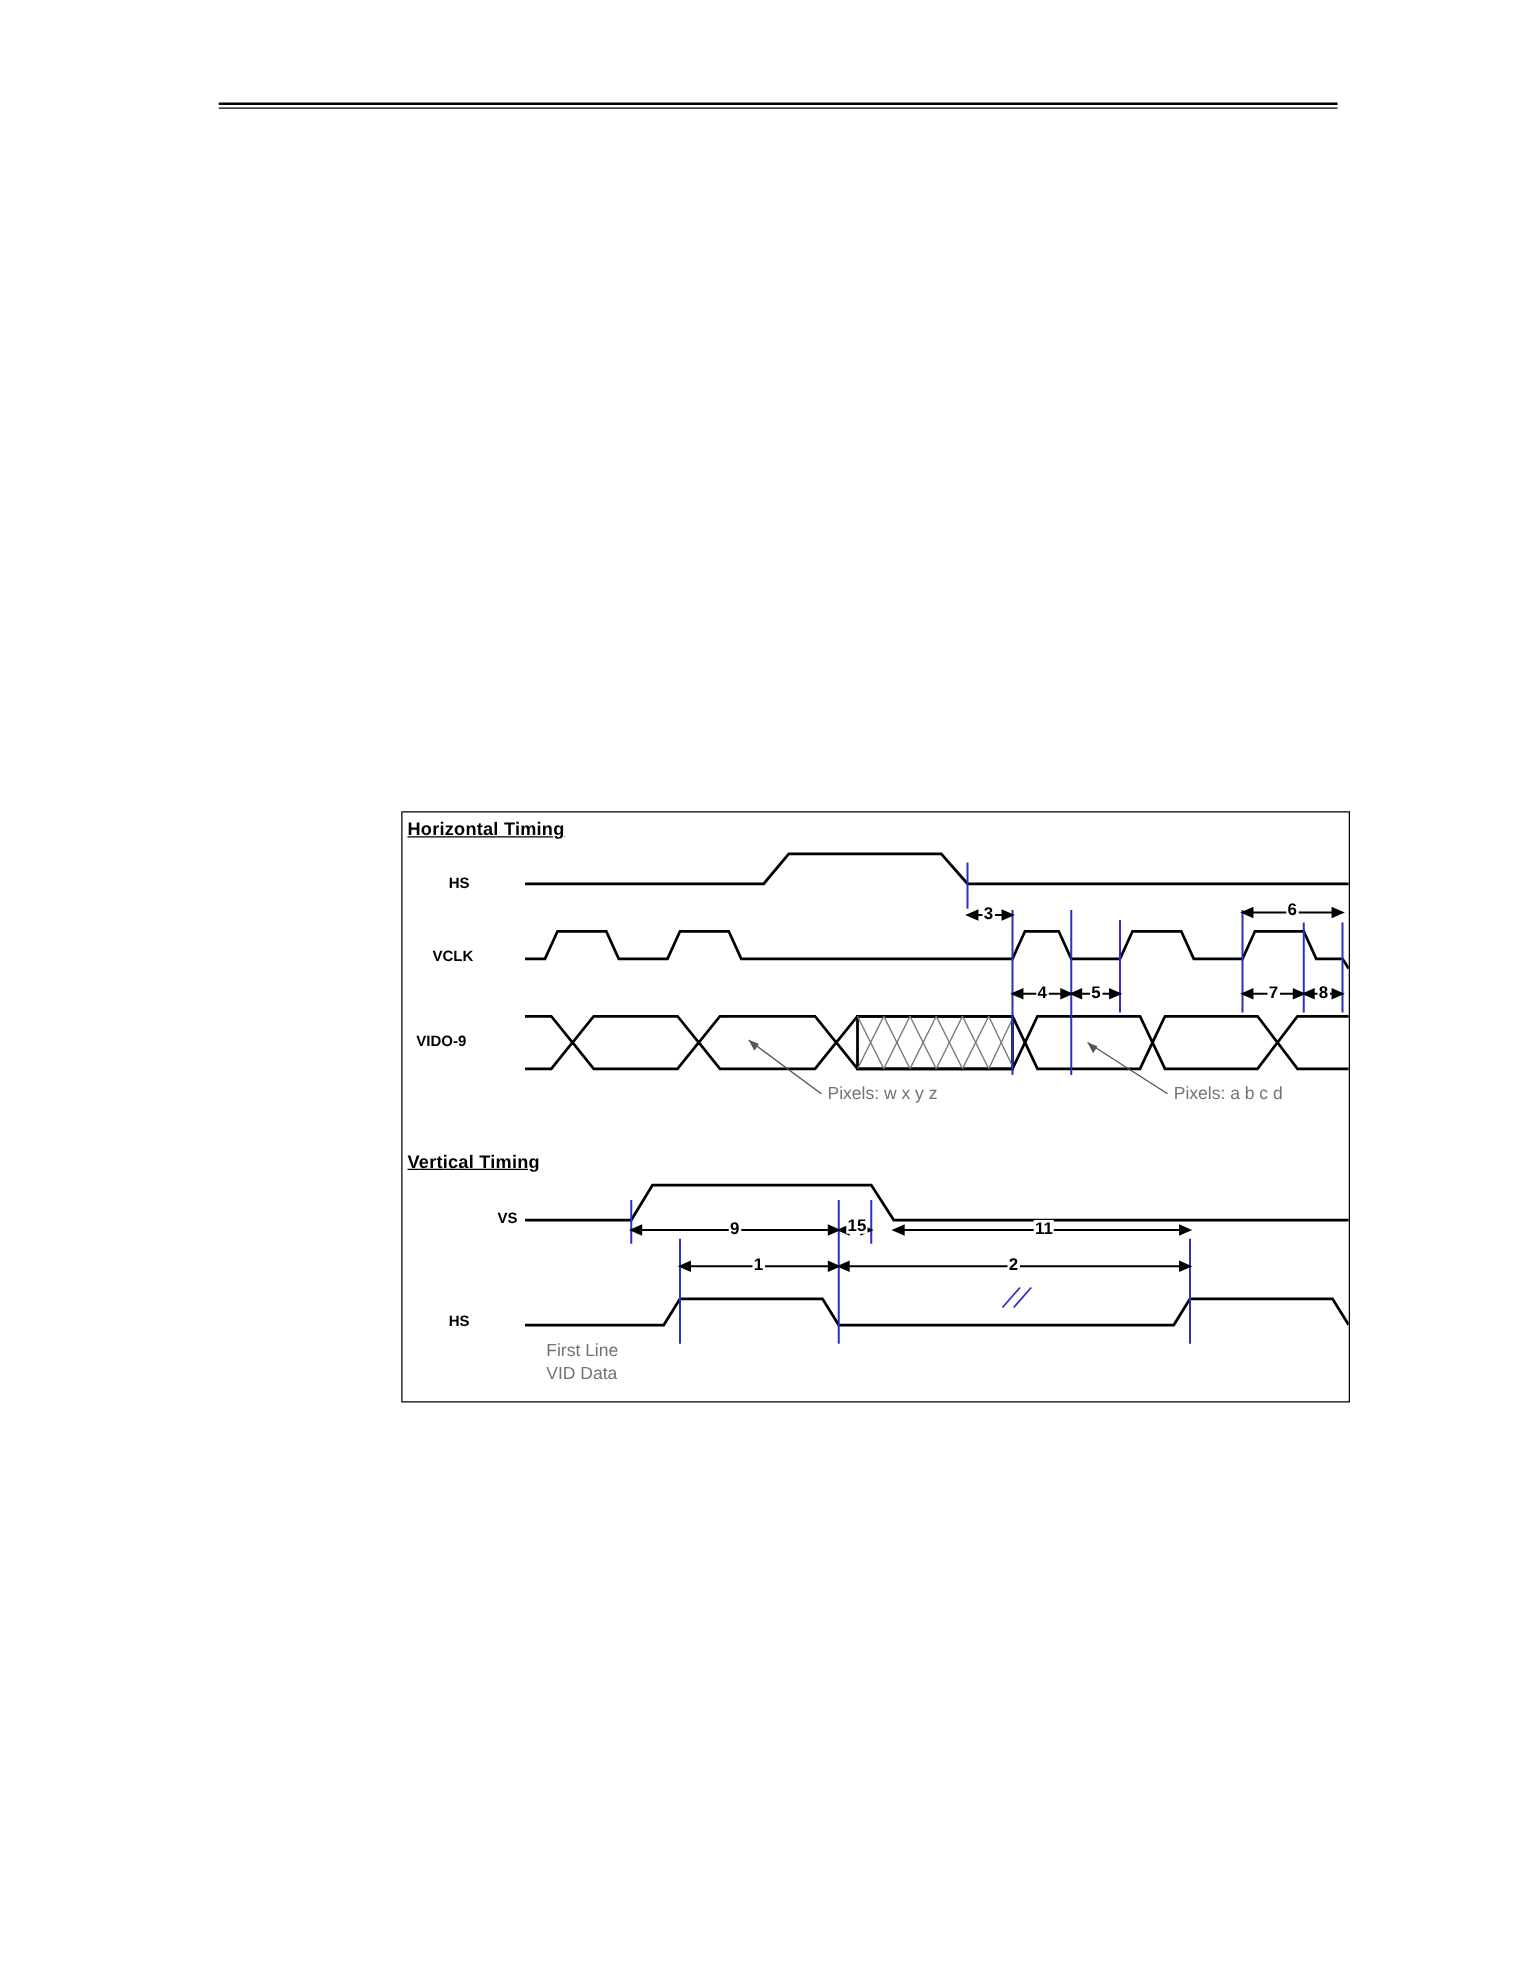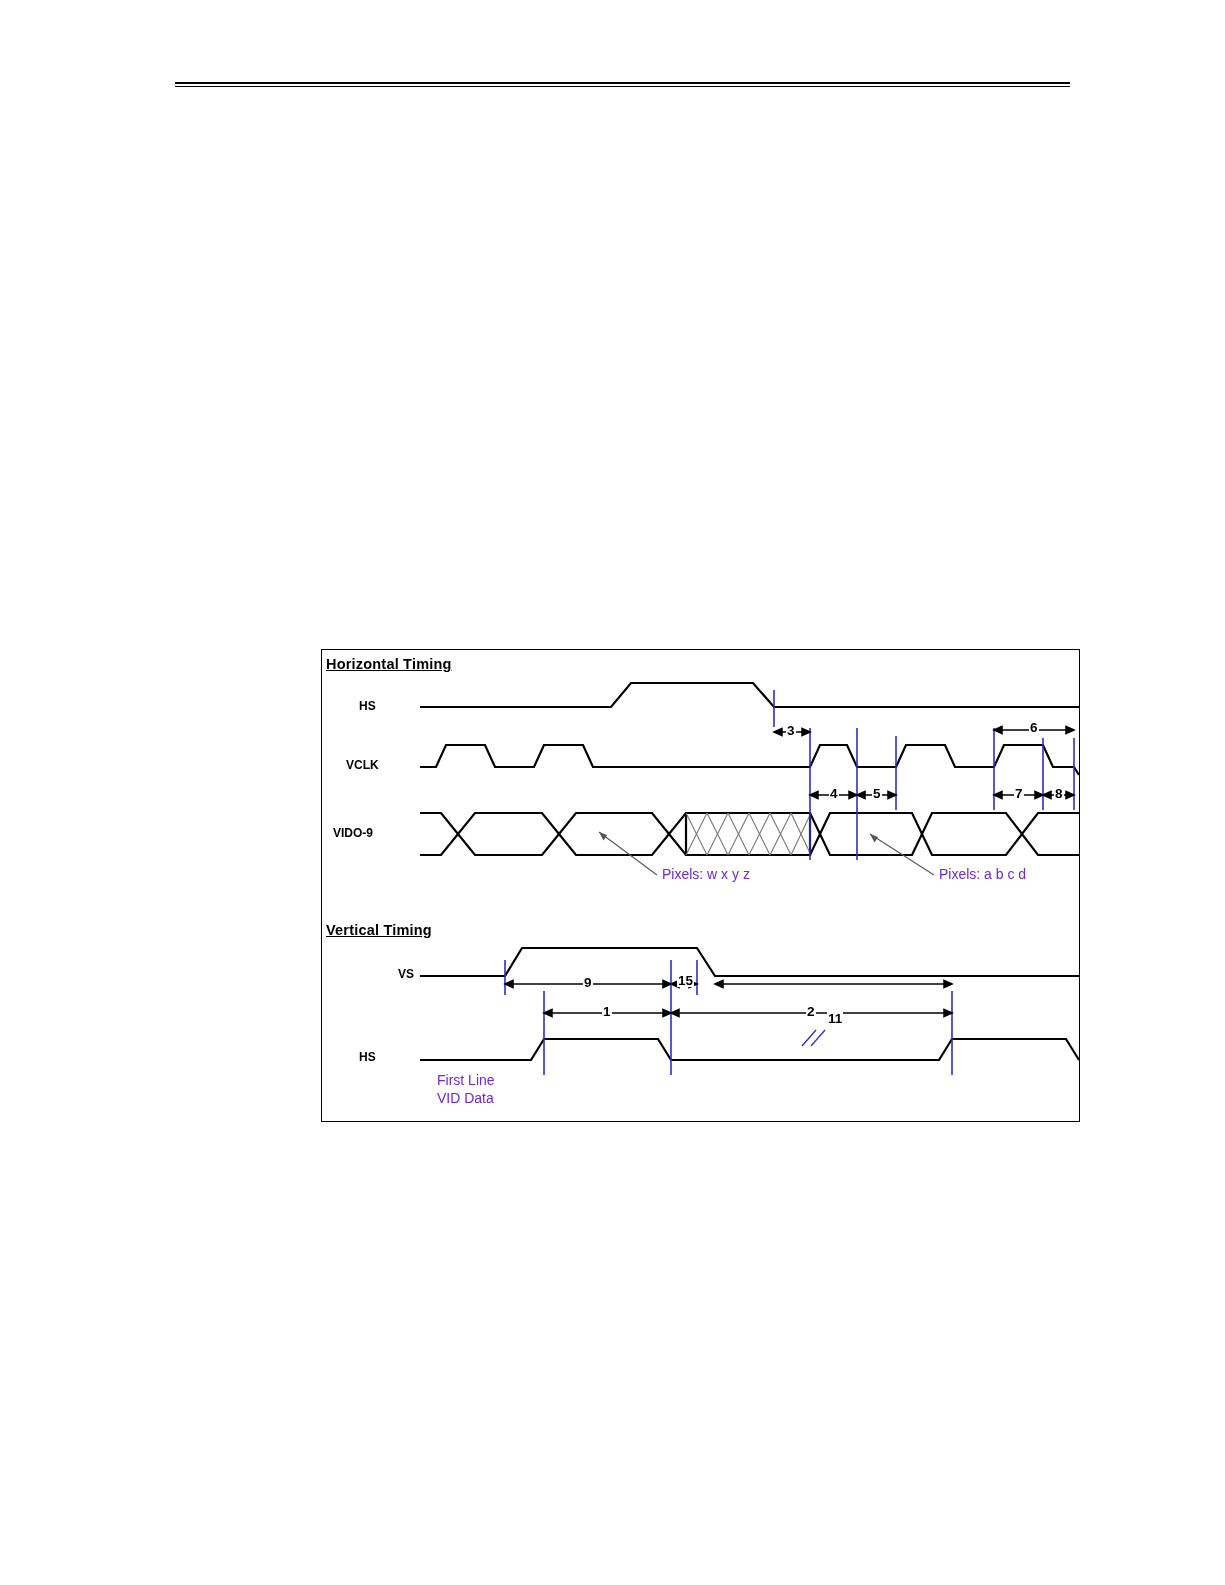--- a/index.html
+++ b/index.html
@@ -86,21 +86,21 @@
     color: #000;
     background: #fff;
     padding: 0 1px;
     line-height: 13px;
     white-space: nowrap;
   }
   .note-label {
     position: absolute;
     font-family: "Liberation Sans", sans-serif;
     font-size: 14px;
-    color: #6d28d9;
+    color: #737373;
     white-space: nowrap;
     line-height: 17px;
   }
 </style>
 </head>
 <body>
 
 <div id="page">
 
   <div class="header-rule">
@@ -244,21 +244,21 @@
 
     <div class="num-label" style="left:464px; top:74px;">3</div>
     <div class="num-label" style="left:707px; top:71px;">6</div>
     <div class="num-label" style="left:507px; top:137px;">4</div>
     <div class="num-label" style="left:550px; top:137px;">5</div>
     <div class="num-label" style="left:692px; top:137px;">7</div>
     <div class="num-label" style="left:732px; top:137px;">8</div>
 
     <div class="num-label" style="left:261px; top:326px;">9</div>
     <div class="num-label" style="left:355px; top:324px;">15</div>
-    <div class="num-label" style="left:505px; top:326px;margin-top:36px;">11</div>
+    <div class="num-label" style="left:505px; top:326px;">11</div>
     <div class="num-label" style="left:280px; top:355px;">1</div>
     <div class="num-label" style="left:484px; top:355px;">2</div>
 
     <div class="note-label" style="left:340px; top:216px;">Pixels: w x y z</div>
     <div class="note-label" style="left:617px; top:216px;">Pixels: a b c d</div>
 
     <div class="note-label" style="left:115px; top:422px;">First Line</div>
     <div class="note-label" style="left:115px; top:440px;">VID Data</div>
 
   </div>

